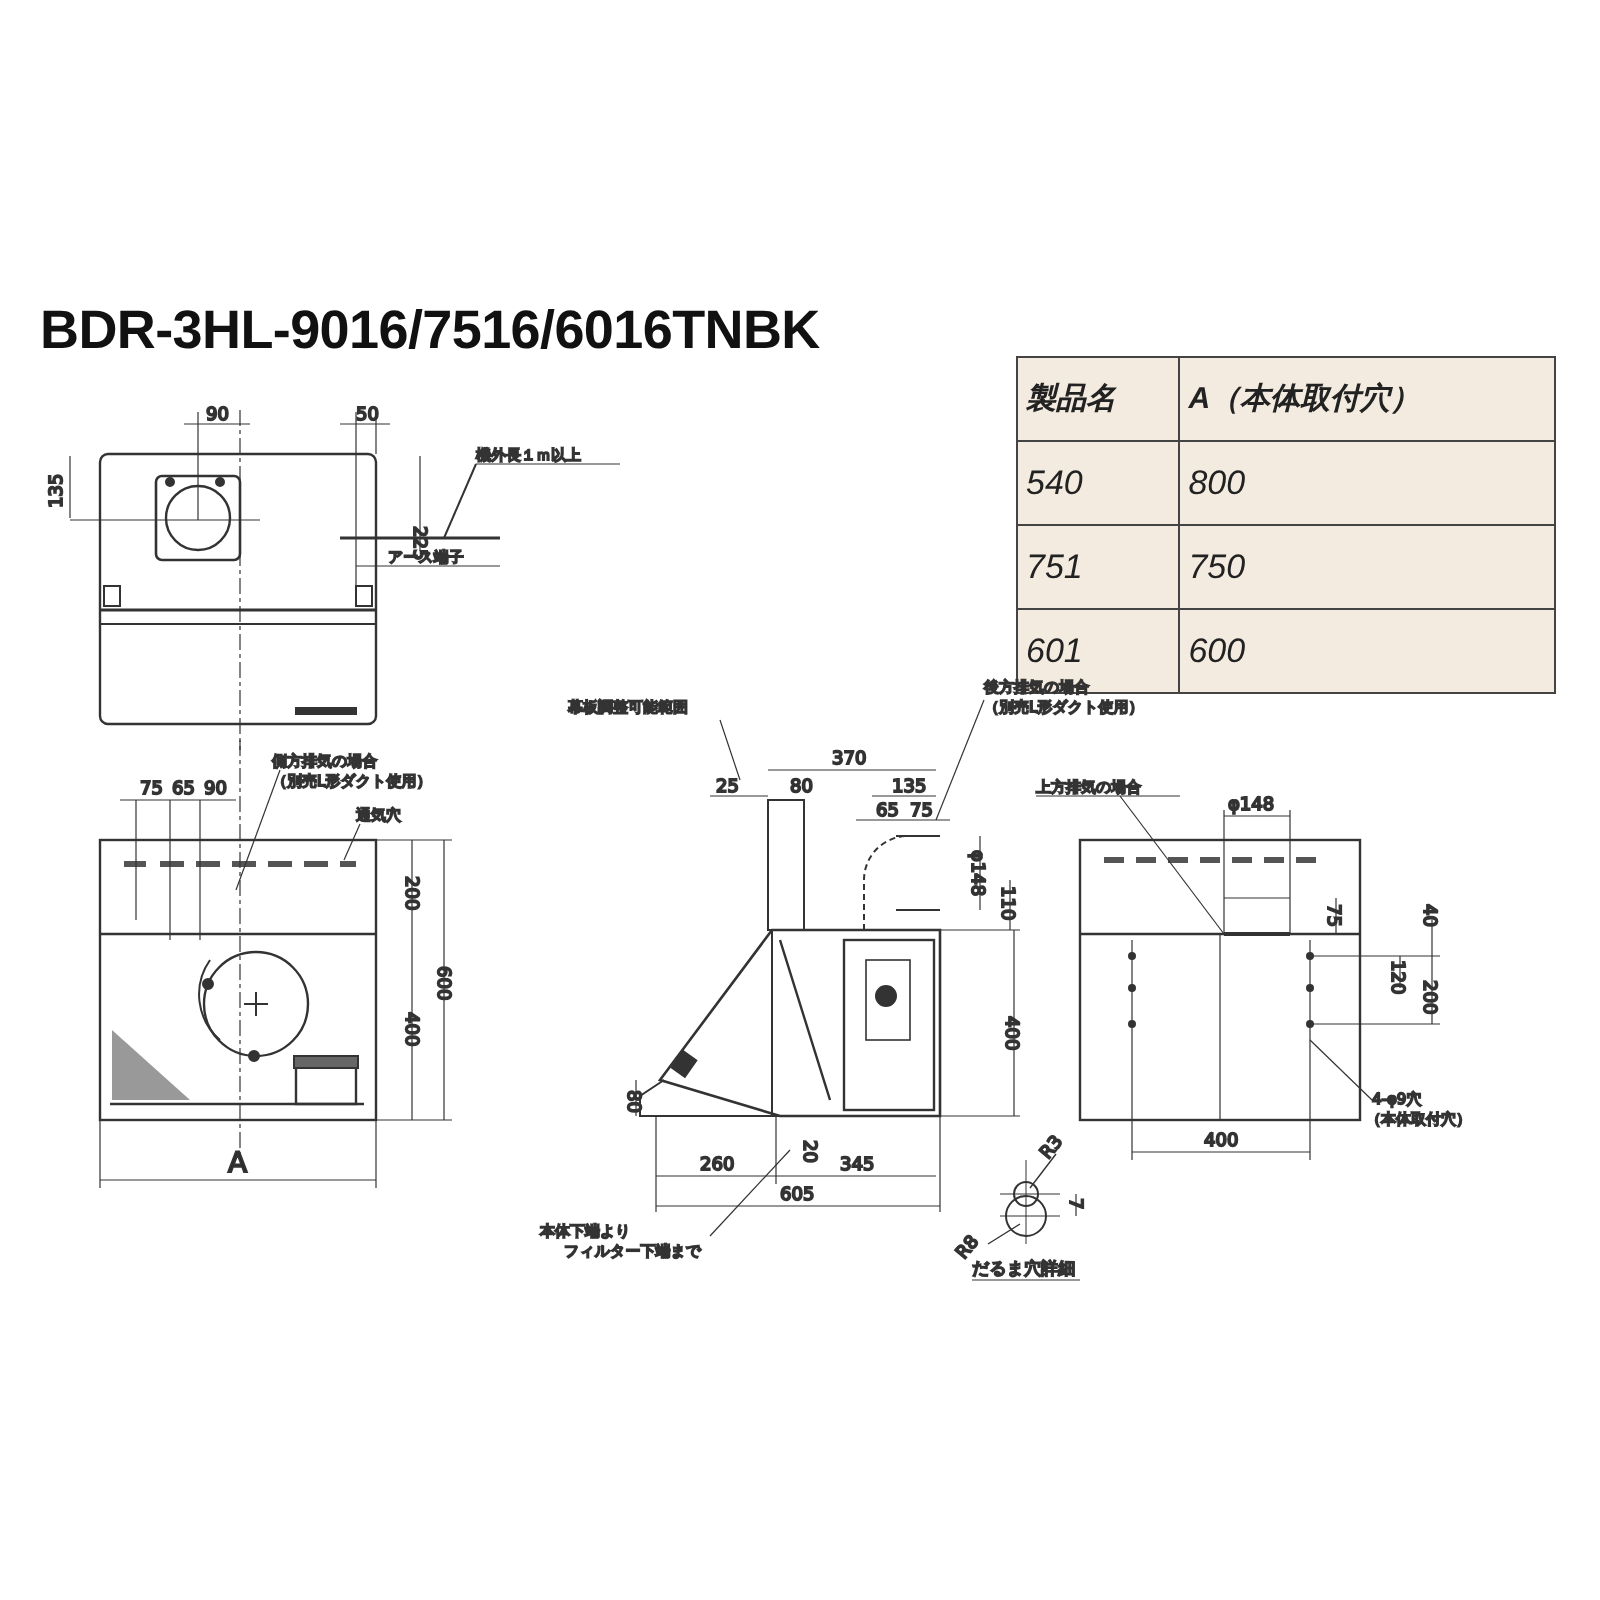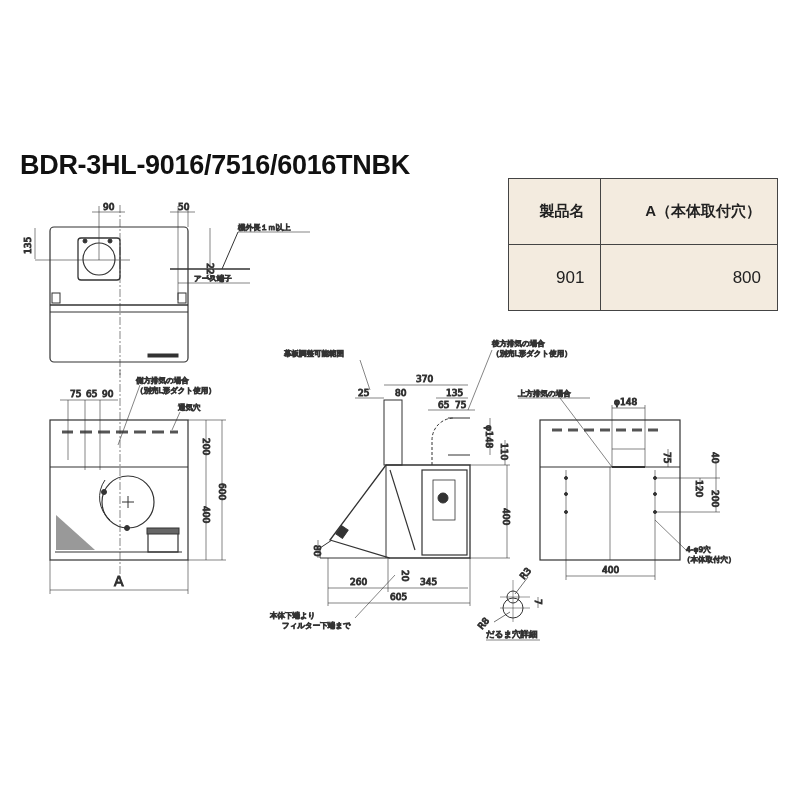--- a/index.html
+++ b/index.html
@@ -2,42 +2,50 @@
 <html><head>
 <meta charset="utf-8">
 <style>
   html, body { margin: 0; padding: 0; background: #ffffff; }
   body { width: 800px; height: 800px; position: relative; overflow: hidden;
          font-family: "DejaVu Sans", "Liberation Sans", sans-serif; color: #111; }
   .title { position: absolute; left: 20px; top: 150px; font-family: "Liberation Sans", sans-serif;
            font-weight: bold; font-size: 27px; letter-spacing: -0.3px; color: #111; }
   .spec-table { position: absolute; left: 508px; top: 178px; width: 270px; border-collapse: collapse;
                 background: #f3ebdf; font-family: "Liberation Sans", sans-serif; }
-  .spec-table td, .spec-table th { border: 1.5px solid #444; height: 33px; text-align: right;
-                font-size: 17px; font-weight: normal; color: #222; padding: 16px; }
+  .spec-table td, .spec-table th { border: 1.5px solid #444; height: 33px; text-align: left;
+                font-size: 17px; font-weight: normal; color: #222; padding: 4px; font-style: italic; }
   .spec-table th { font-weight: bold; font-size: 15px; }
   svg.drawing { position: absolute; left: 0; top: 0; }
   svg text { font-family: "DejaVu Sans", sans-serif; fill: #222; }
   .lbl { font-size: 9px; }
   .jp { font-size: 7.5px; }
 </style>
 </head>
 <body>
 
 <div class="title">BDR-3HL-9016/7516/6016TNBK</div>
 
 <table class="spec-table">
   <tbody>
       <tr>
     <th>製品名</th>
     <th>A（本体取付穴）</th>
   </tr>
   <tr>
-    <td>901</td>
+    <td>540</td>
     <td>800</td>
+  </tr>
+  <tr>
+    <td>751</td>
+    <td>750</td>
+  </tr>
+  <tr>
+    <td>601</td>
+    <td>600</td>
   </tr>
 </tbody>
   </table>
 
 <svg class="drawing" width="800" height="800" viewBox="0 0 800 800" stroke="#333" fill="none" stroke-width="1">
 
   <g>
     <rect x="50" y="227" width="138" height="135" rx="4" stroke-width="1.2"></rect>
     <line x1="50" y1="305" x2="188" y2="305" stroke-width="1.6"></line>
     <line x1="50" y1="312" x2="188" y2="312"></line>

